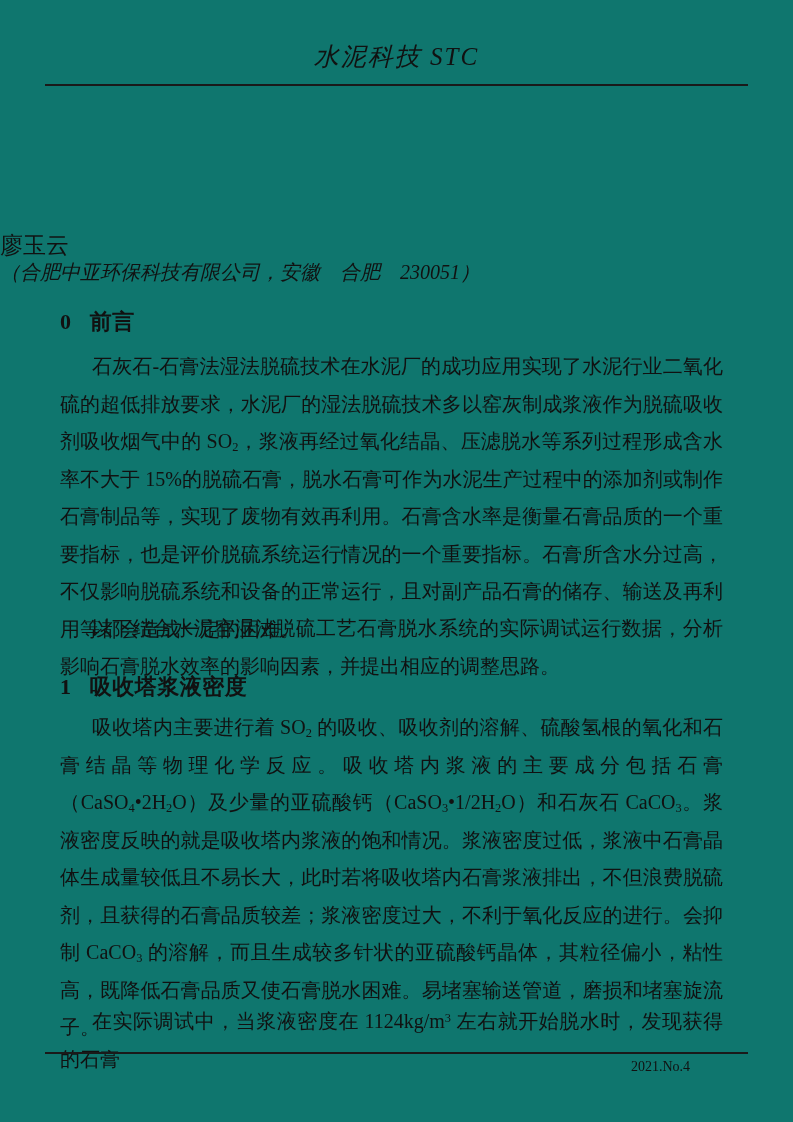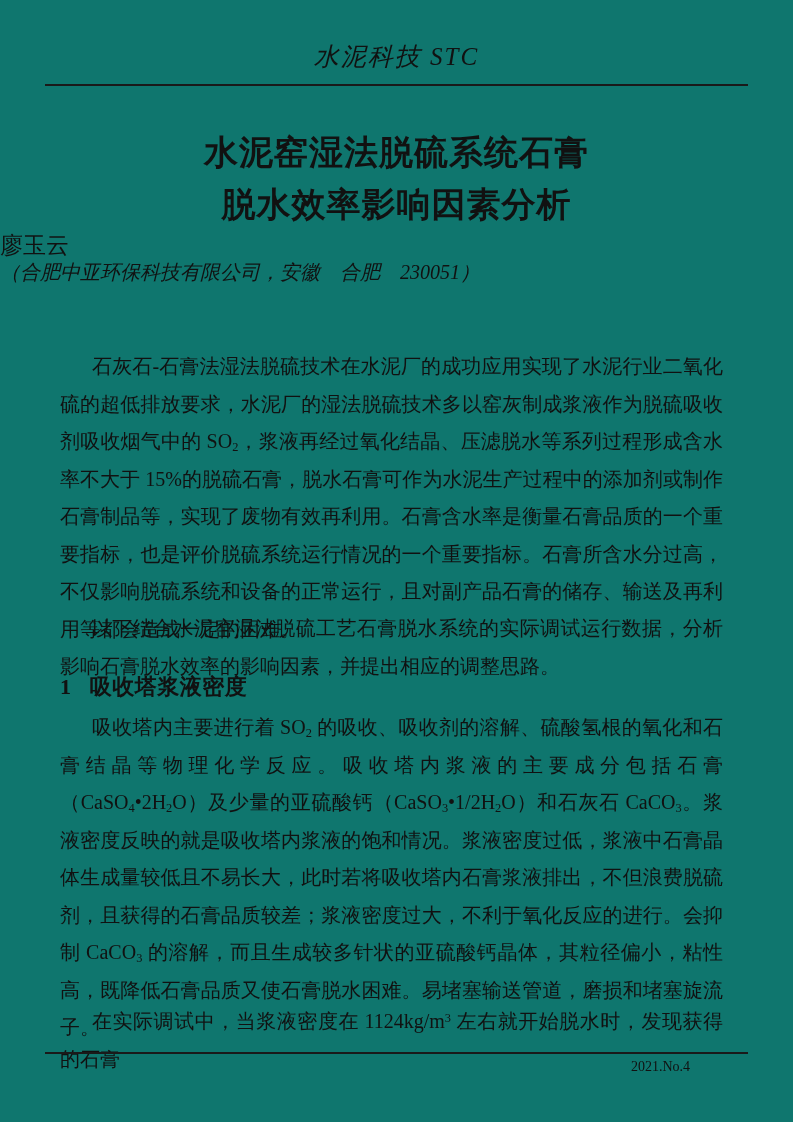--- a/index.html
+++ b/index.html
@@ -98,29 +98,28 @@
 </style>
 </head>
 <body>
 
 <div class="page">
 
   <div class="journal-header">水泥科技 STC</div>
 
   <div class="header-rule"></div>
 
-  <h1 class="article-title" style="margin:0;">
-    <span style="display:block">水泥窑湿法脱硫系统石膏</span>
-    <span style="display:block">脱水效率影响因素分析</span>
-  </h1>
 
   <div class="author-name">廖玉云</div>
 
   <div class="affiliation">（合肥中亚环保科技有限公司，安徽　合肥　230051）</div>
 
+  <div class="sec-heading" id="heading-0">
+    <span class="sec-num">0</span><span class="sec-title">前言</span>
+  </div>
 
   <p class="para" id="para-1"><span>石灰石-石膏法湿法脱硫技术在水泥厂的成功应用实现了水泥行业二氧化硫的超低排放要求，水泥厂的湿法脱硫技术多以窑灰制成浆液作为脱硫吸收剂吸收烟气中的 SO</span><sub>2</sub><span>，浆液再经过氧化结晶、压滤脱水等系列过程形成含水率不大于 15%的脱硫石膏，脱水石膏可作为水泥生产过程中的添加剂或制作石膏制品等，实现了废物有效再利用。石膏含水率是衡量石膏品质的一个重要指标，也是评价脱硫系统运行情况的一个重要指标。石膏所含水分过高，不仅影响脱硫系统和设备的正常运行，且对副产品石膏的储存、输送及再利用等都会造成一定的困难。</span></p>
 
   <p class="para" id="para-2"><span>以下结合水泥窑湿法脱硫工艺石膏脱水系统的实际调试运行数据，分析影响石膏脱水效率的影响因素，并提出相应的调整思路。</span></p>
 
   <div class="sec-heading" id="heading-1">
     <span class="sec-num">1</span><span class="sec-title">吸收塔浆液密度</span>
   </div>
 
   <p class="para" id="para-3"><span>吸收塔内主要进行着 SO</span><sub>2</sub><span> 的吸收、吸收剂的溶解、硫酸氢根的氧化和石膏结晶等物理化学反应。吸收塔内浆液的主要成分包括石膏（CaSO</span><sub>4</sub><span>•2H</span><sub>2</sub><span>O）及少量的亚硫酸钙（CaSO</span><sub>3</sub><span>•1/2H</span><sub>2</sub><span>O）和石灰石 CaCO</span><sub>3</sub><span>。浆液密度反映的就是吸收塔内浆液的饱和情况。浆液密度过低，浆液中石膏晶体生成量较低且不易长大，此时若将吸收塔内石膏浆液排出，不但浪费脱硫剂，且获得的石膏品质较差；浆液密度过大，不利于氧化反应的进行。会抑制 CaCO</span><sub>3</sub><span> 的溶解，而且生成较多针状的亚硫酸钙晶体，其粒径偏小，粘性高，既降低石膏品质又使石膏脱水困难。易堵塞输送管道，磨损和堵塞旋流子。</span></p>

